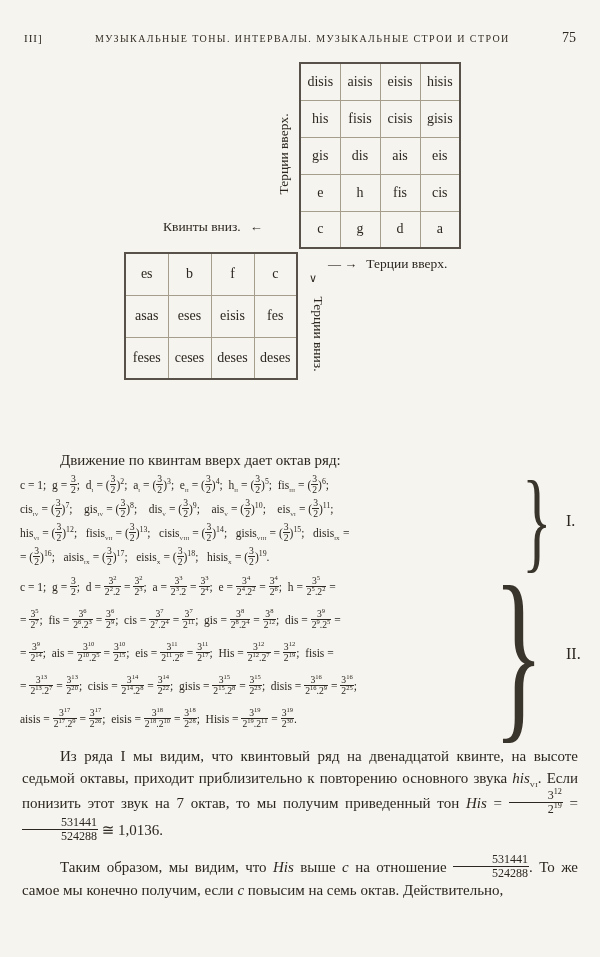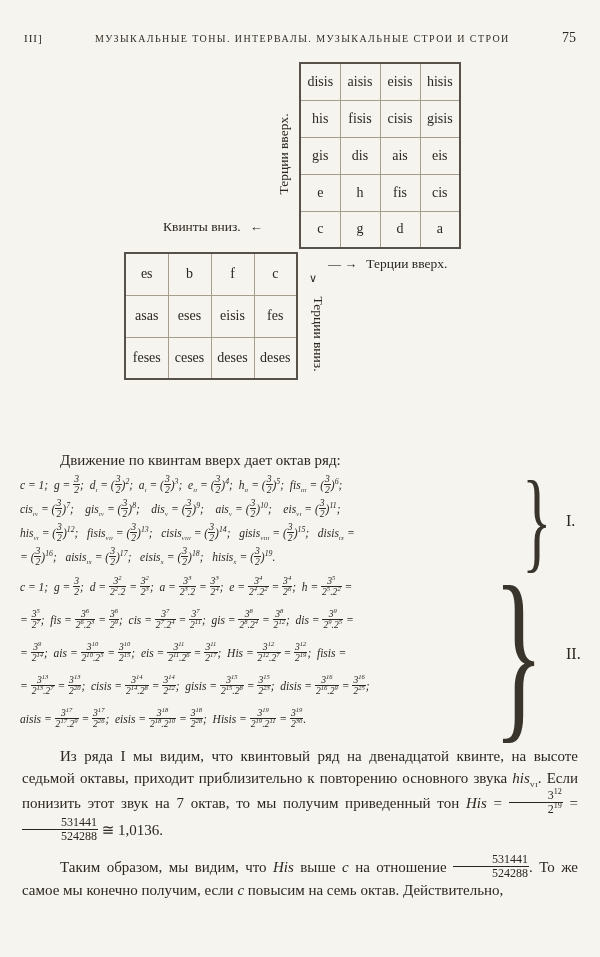--- a/index.html
+++ b/index.html
@@ -29,21 +29,21 @@
   .hlabel { position:absolute; font-size:13.5px; display:flex; align-items:center; gap:9px; white-space:nowrap;margin-left:6px; }
   .fifths-down { left:157px; top:173px; }
   .fifths-up   { left:322px; top:210px; }
   .arrow { font-size:13px; color:#2b2620; }
   .tdown-arrow { position:absolute; left:309px; top:226px; font-size:11px; }
 
   
   .intro { font-size:15px; text-indent:38px; margin:14px 22px 4px 22px; }
   .intro.second { margin-top:12px; }
   .series { display:flex; align-items:center; margin:2px 12px 2px 20px; }
-  .series-lines { flex:1; overflow:hidden;font-style:italic; }
+  .series-lines { flex:1; overflow:hidden; }
   .mline { white-space:pre; font-size:11.5px; color:#2b2620; }
   .s1 .mline { line-height:24px; }
   .s2 .mline { line-height:33px; }
   sup { font-size:0.68em; line-height:0; }
   sub { font-size:0.62em; line-height:0; font-variant:small-caps; letter-spacing:0.3px; }
   .frac { display:inline-block; vertical-align:-0.42em; text-align:center; font-size:0.84em; line-height:1.08; }
   .frac .num { display:block; padding:0 1px; }
   .frac .den { display:block; border-top:1px solid currentColor; padding:0 1px; }
   .brace { line-height:0.85; transform:scaleX(0.55); color:#3a352c; }
   .s1 .brace { font-size:112px; }

